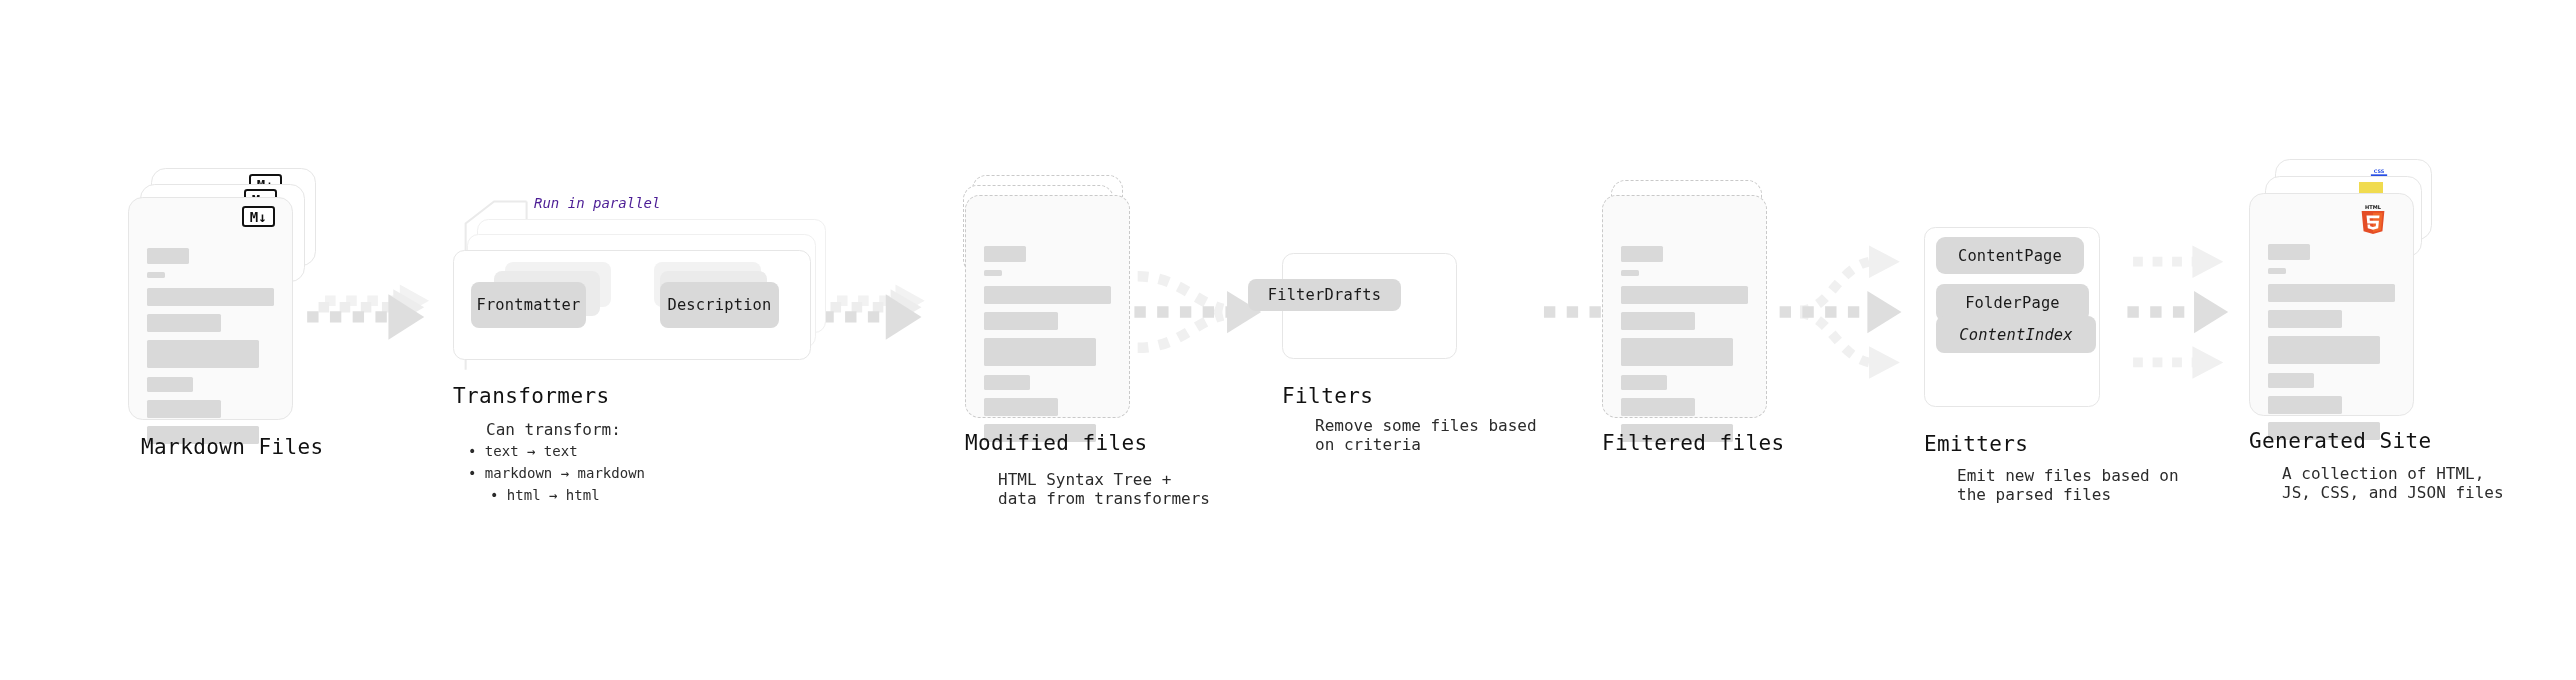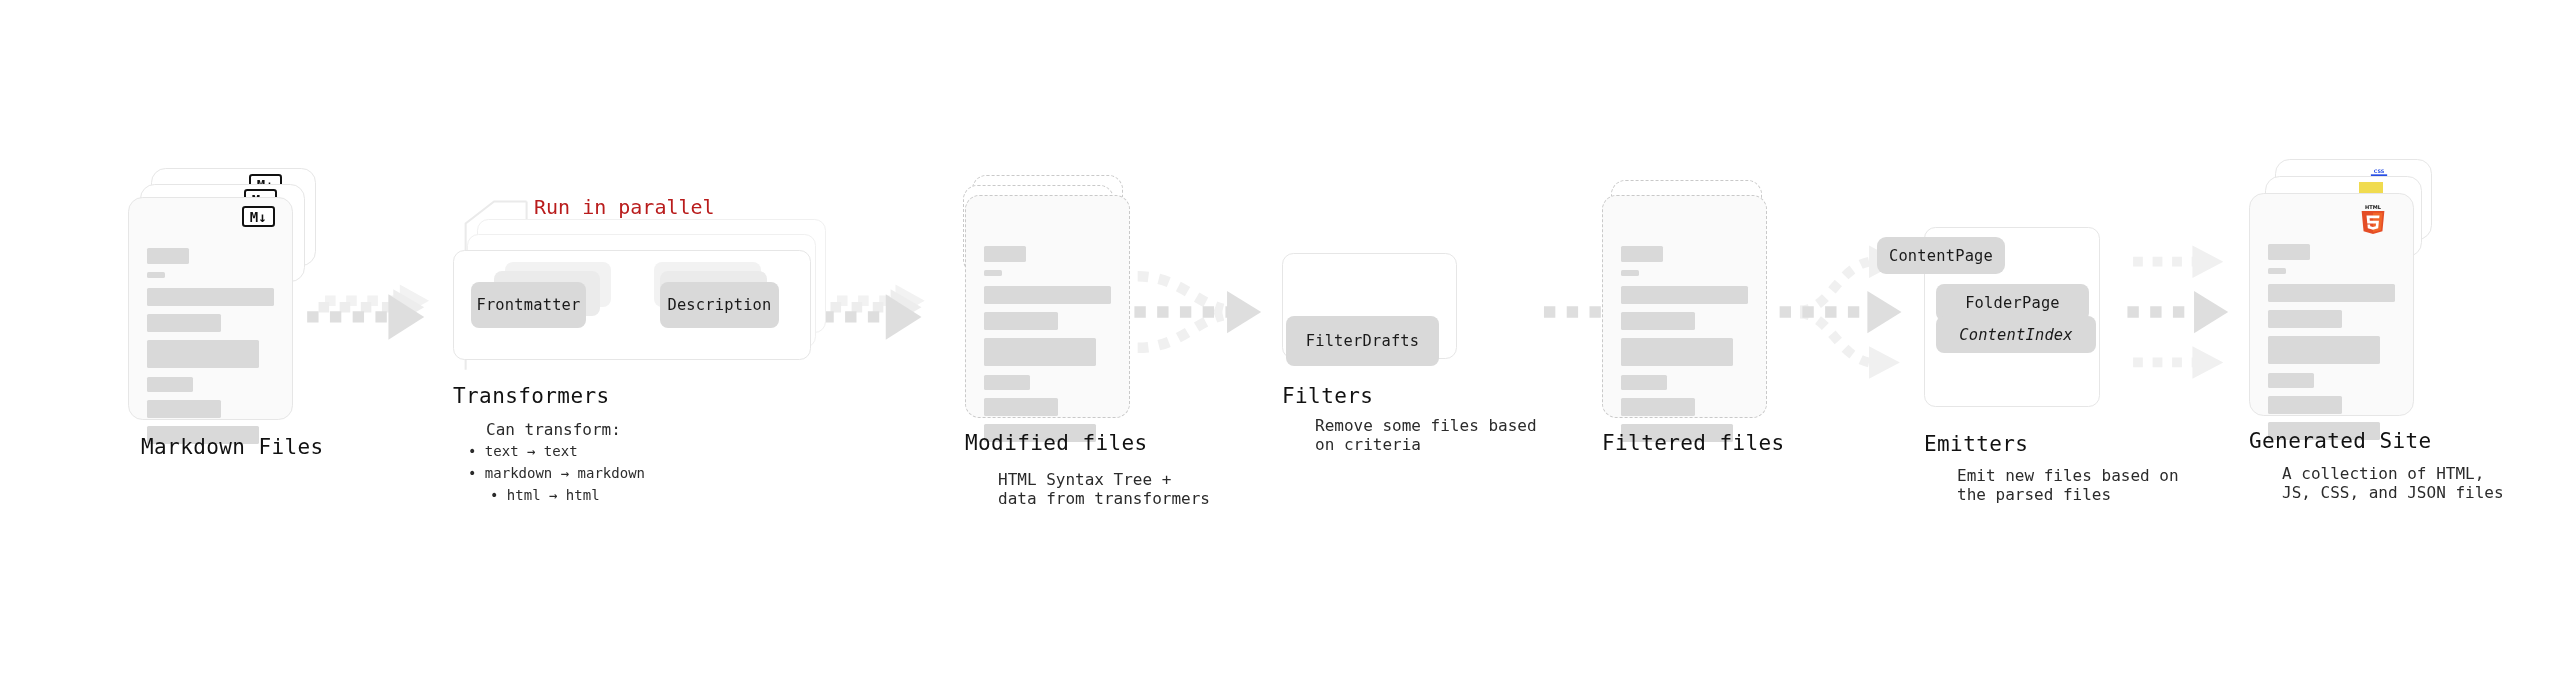--- a/index.html
+++ b/index.html
@@ -93,23 +93,24 @@
   }
   .bullets {
     position: absolute;
     font-size: 14px;
     line-height: 18.7px;
     color: #2b2b2b;
     white-space: pre;
   }
   .faint-label {
     position: absolute;
-    font-size: 20px;
-    color: #b91c1c;
+    font-size: 14px;
+    color: #4c1d95;
     white-space: nowrap;
+    font-style: italic;
   }
 
   
   .md-badge {
     position: absolute;
     width: 32.5px;
     height: 21px;
     border: 2.4px solid #111;
     border-radius: 3.3px;
     background: #fff;
@@ -286,21 +287,21 @@
         <div class="doc-line" style="width:88%;  height:18px;"></div>
       </div>
     </div>
   </div>
   <div class="title" style="left:965px; top:431px;">Modified files</div>
   <div class="subtitle" style="left:965px; top:471px;">HTML Syntax Tree +
 data from transformers</div>
 
   <div>
     <div class="group-box" style="left:1282px; top:253px; width:175px; height:106px;"></div>
-    <div class="chip" style="left:1286px; top:279px; width:153px; height:50px;margin-top:37px;">FilterDrafts</div>
+    <div class="chip" style="left:1248px; top:279px; width:153px; height:32px;">FilterDrafts</div>
   </div>
   <div class="title" style="left:1282px; top:384px;">Filters</div>
   <div class="subtitle" style="left:1282px; top:417px;">Remove some files based
 on criteria</div>
 
   <div class="doc-stack">
     <div class="doc-card dashed" style="left:1611px; top:180px; width:151px; height:89px; background:#fff;"></div>
     <div class="doc-card dashed" style="left:1602px; top:195px; width:165px; height:223px;">
       <div class="doc-lines">
         <div class="doc-line" style="width:42px;  height:16.3px;"></div>
@@ -311,21 +312,21 @@
         <div class="doc-line" style="width:36%;  height:15.4px;"></div>
         <div class="doc-line" style="width:58%;  height:18px;"></div>
         <div class="doc-line" style="width:88%;  height:18px;"></div>
       </div>
     </div>
   </div>
   <div class="title" style="left:1602px; top:431px;">Filtered files</div>
 
   <div>
     <div class="group-box" style="left:1924px; top:227px; width:176px; height:180px;"></div>
-    <div class="chip" style="left:1877px; top:237px; width:128px; height:37px;border-radius:9px;">ContentPage</div>
+    <div class="chip" style="left:1936px; top:237px; width:148px; height:37px;border-radius:9px;">ContentPage</div>
     <div class="chip" style="left:1936px; top:284px; width:153px; height:37px;">FolderPage</div>
     <div class="chip" style="left:1936px; top:316px; width:160px; height:37px;font-style:italic;">ContentIndex</div>
   </div>
   <div class="title" style="left:1924px; top:432px;">Emitters</div>
   <div class="subtitle" style="left:1924px; top:467px;">Emit new files based on
 the parsed files</div>
 
   <div class="doc-stack">
     <div class="doc-card ghost1" style="left:2275px; top:159px; width:157px; height:81px;"></div>
 

